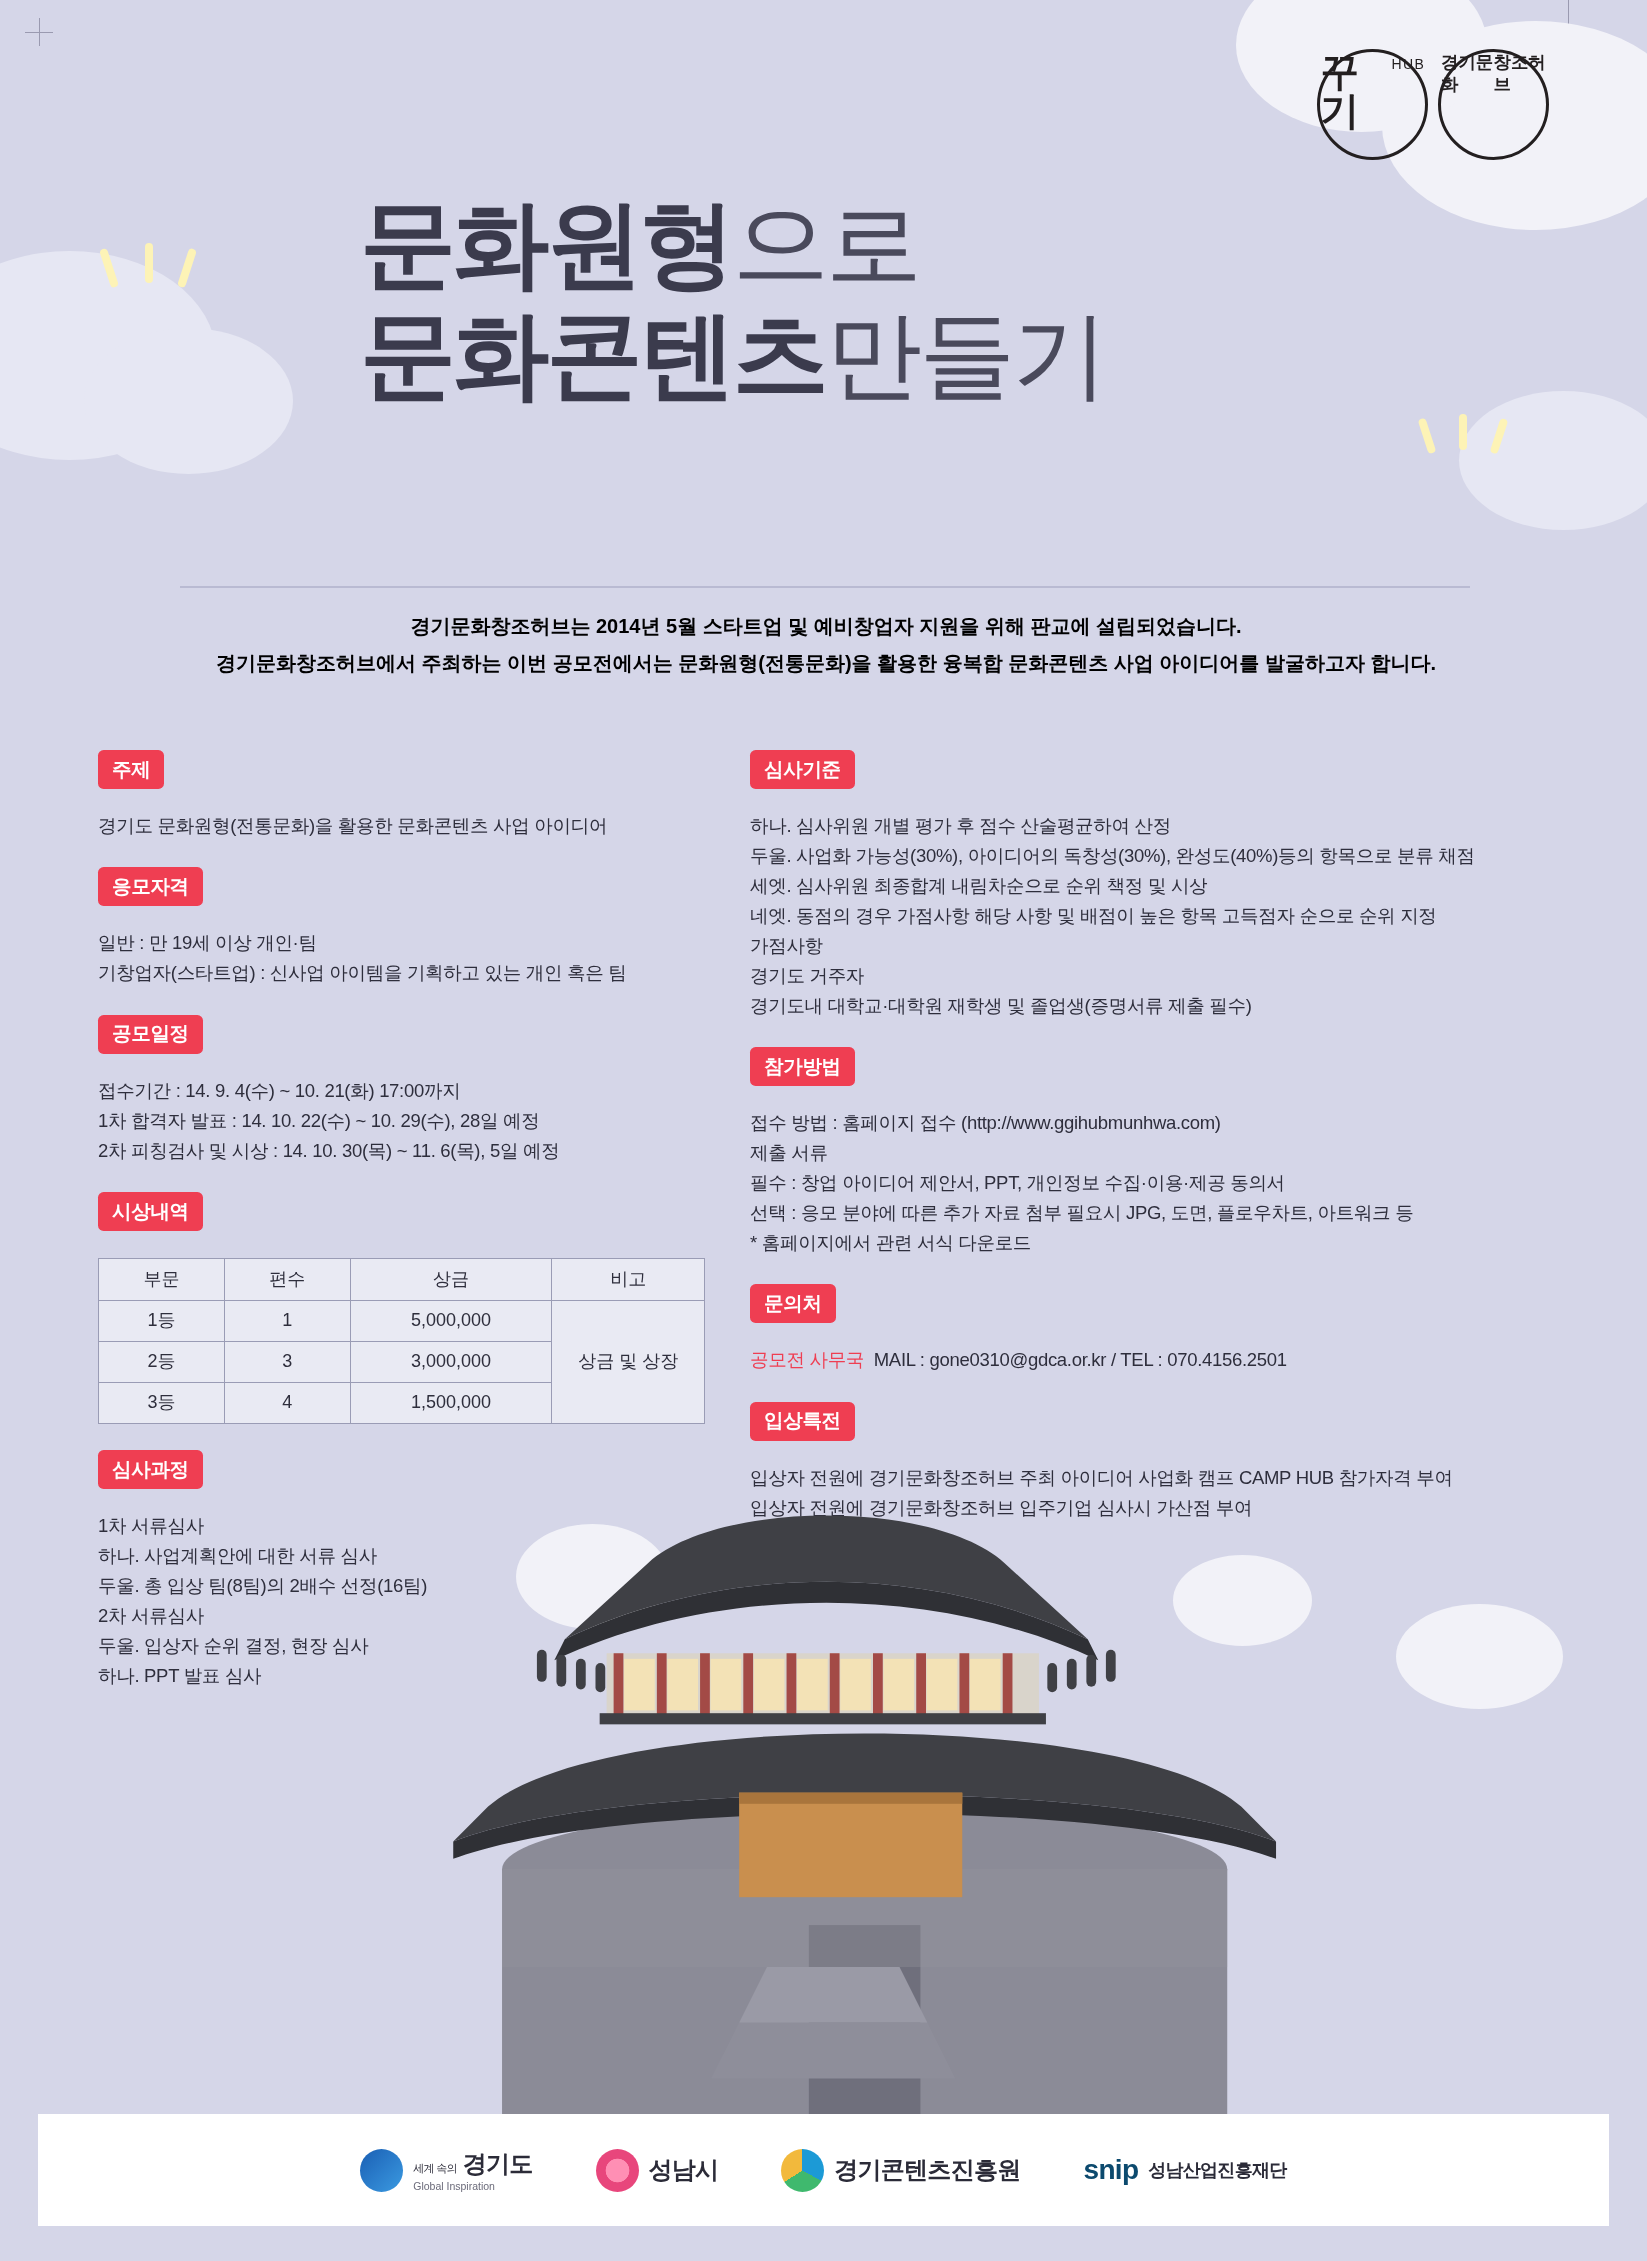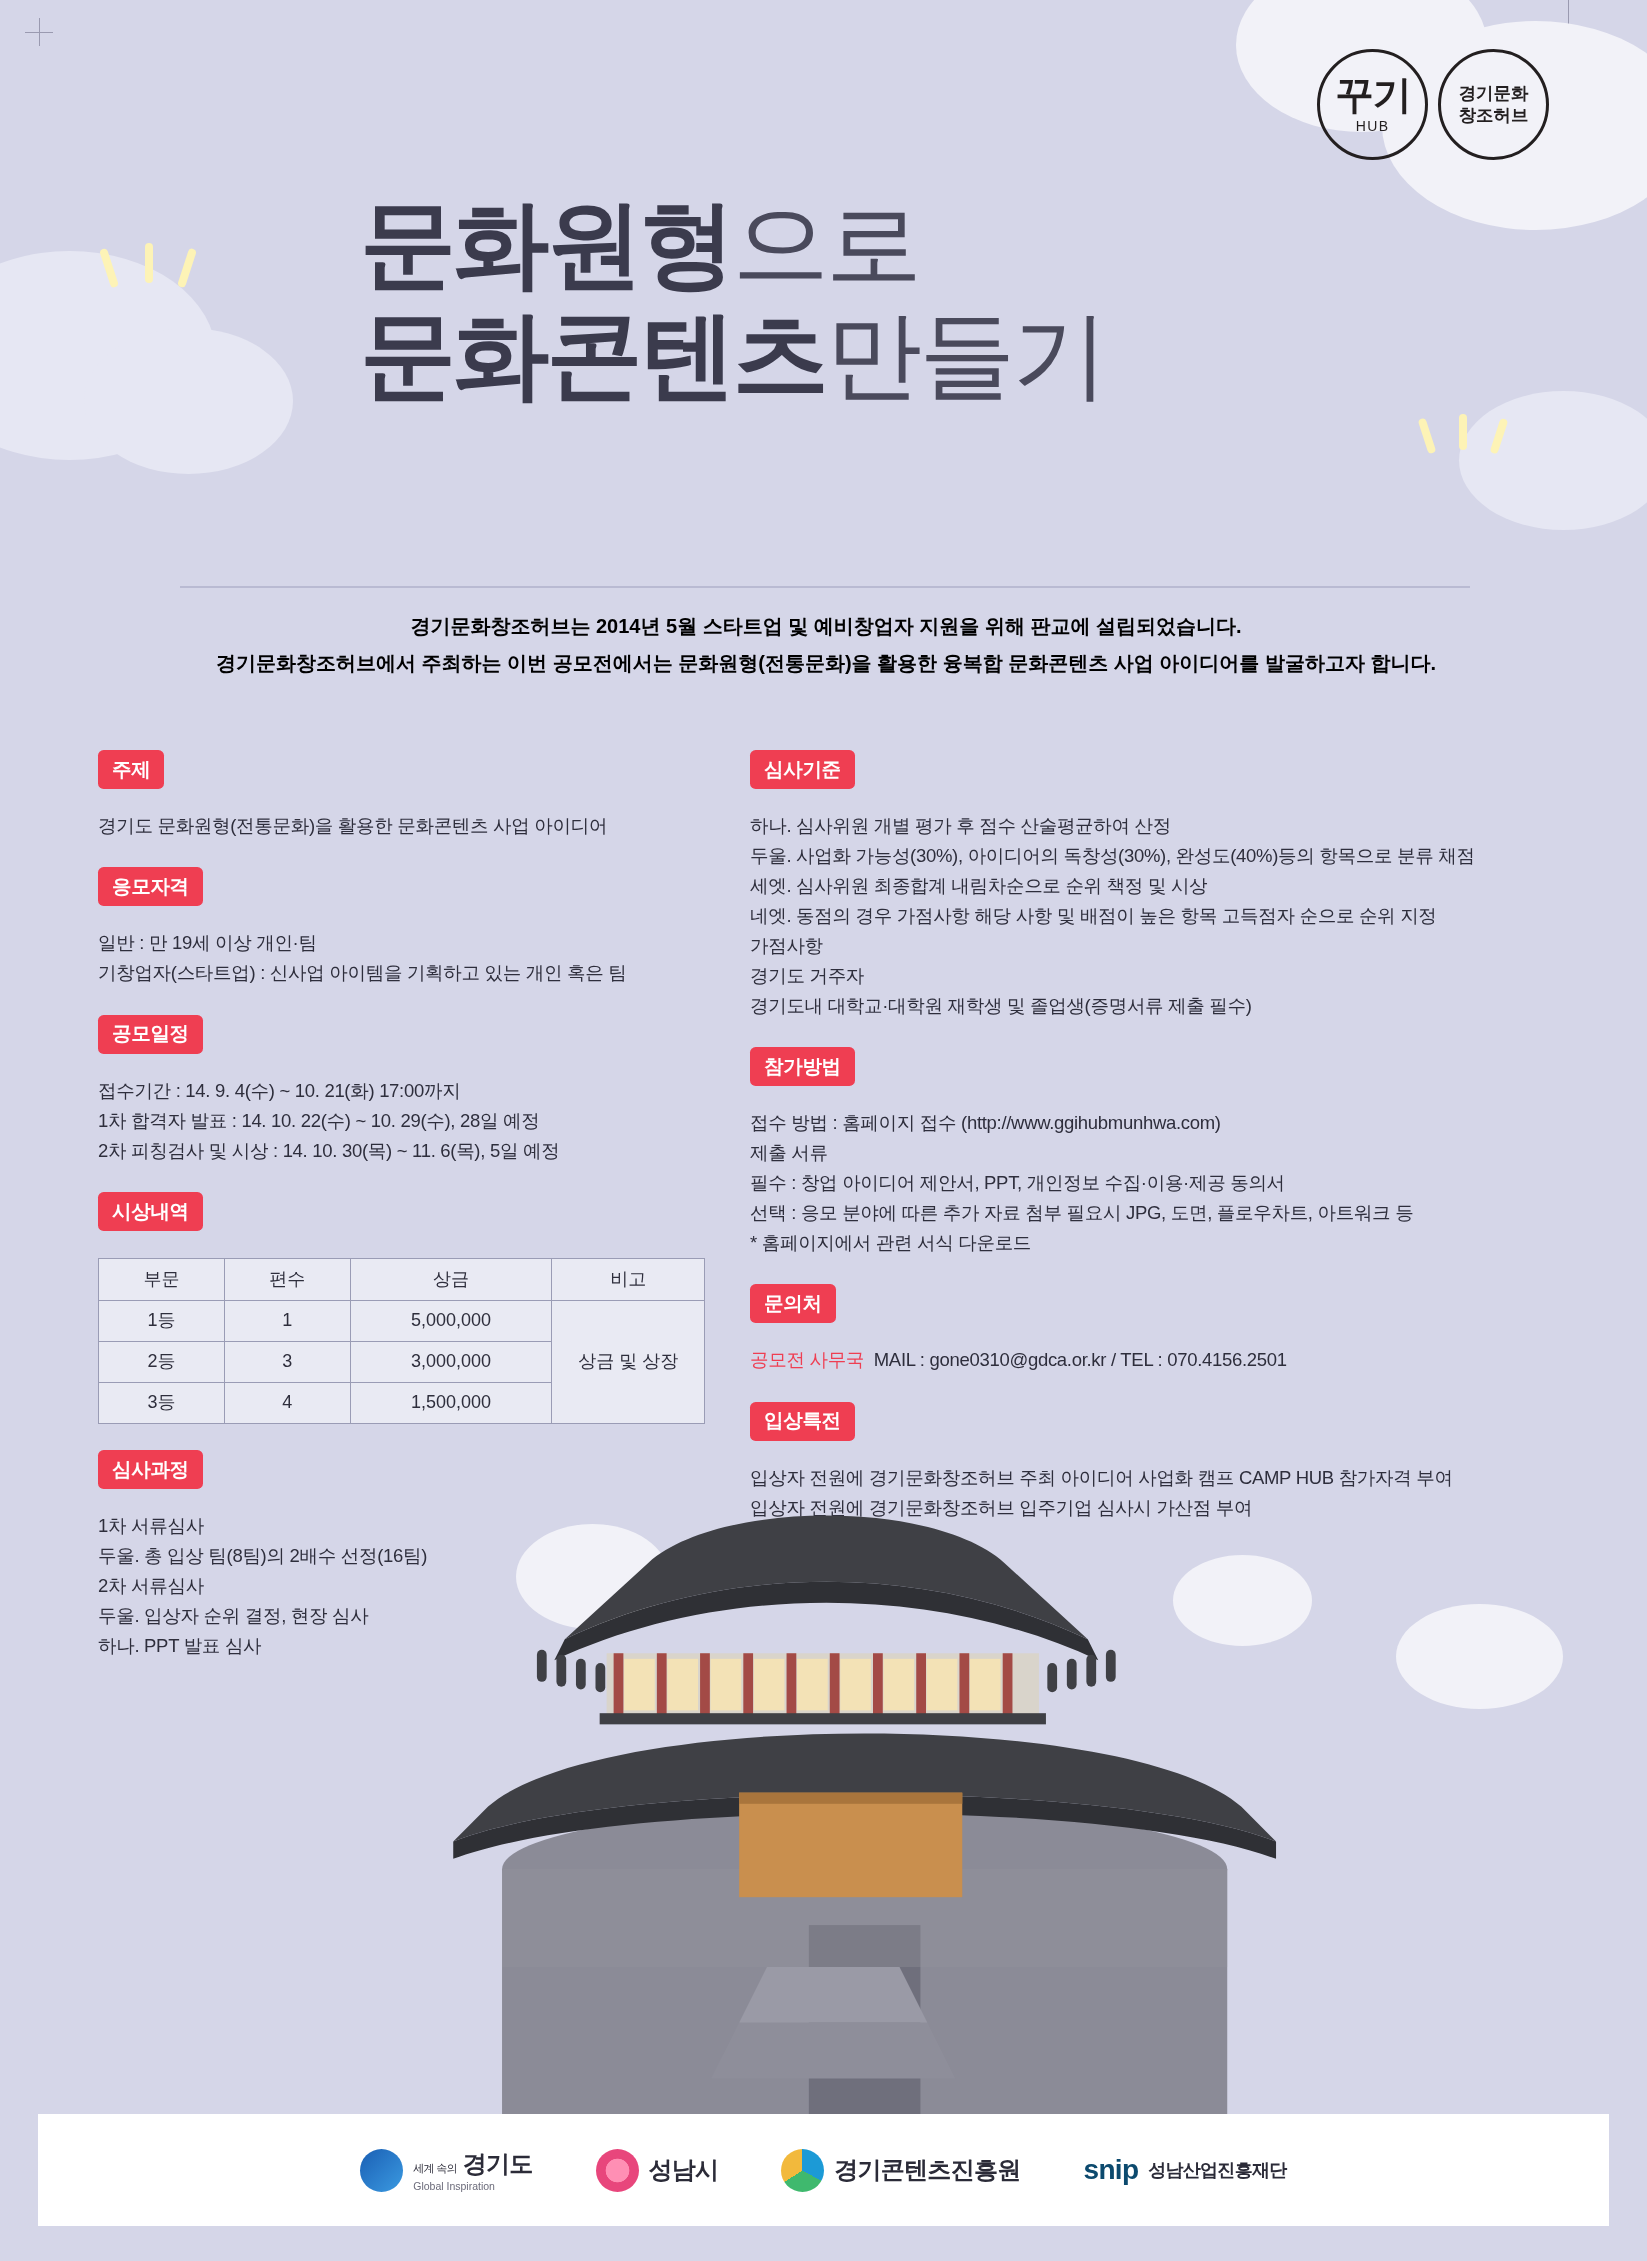--- a/index.html
+++ b/index.html
@@ -40,22 +40,22 @@
     right: 98px;
     display: flex;
     align-items: center;
     gap: 9.8px;
   }
   .logo-circle {
     width: 105px; height: 105px;
     border-radius: 50%;
     border: 3.5px solid #231f20;
     display: flex;
-    flex-direction: column;
-    align-items: center;
+    flex-direction: row;
+    align-items: flex-start;
     justify-content: center;
     background: transparent;
     color: #231f20;
   }
   .logo-circle .big {
     font-size: 39px;
     font-weight: bold;
     letter-spacing: -1.4px;
     line-height: 1;
   }
@@ -304,20 +304,21 @@
             <td>4</td>
             <td>1,500,000</td>
           </tr>
         </tbody>
       </table>
     </div>
 
     <div class="block">
       <span class="tag">심사과정</span>
       <p class="subhead">1차 서류심사</p>
+      <p>하나. 사업계획안에 대한 서류 심사</p>
       <p>두울. 총 입상 팀(8팀)의 2배수 선정(16팀)</p>
       <p class="subhead">2차 서류심사</p>
       <p>두울. 입상자 순위 결정, 현장 심사</p>
       <p>하나. PPT 발표 심사</p>
     </div>
 
   </div>
 
   <div class="col-right">
 

